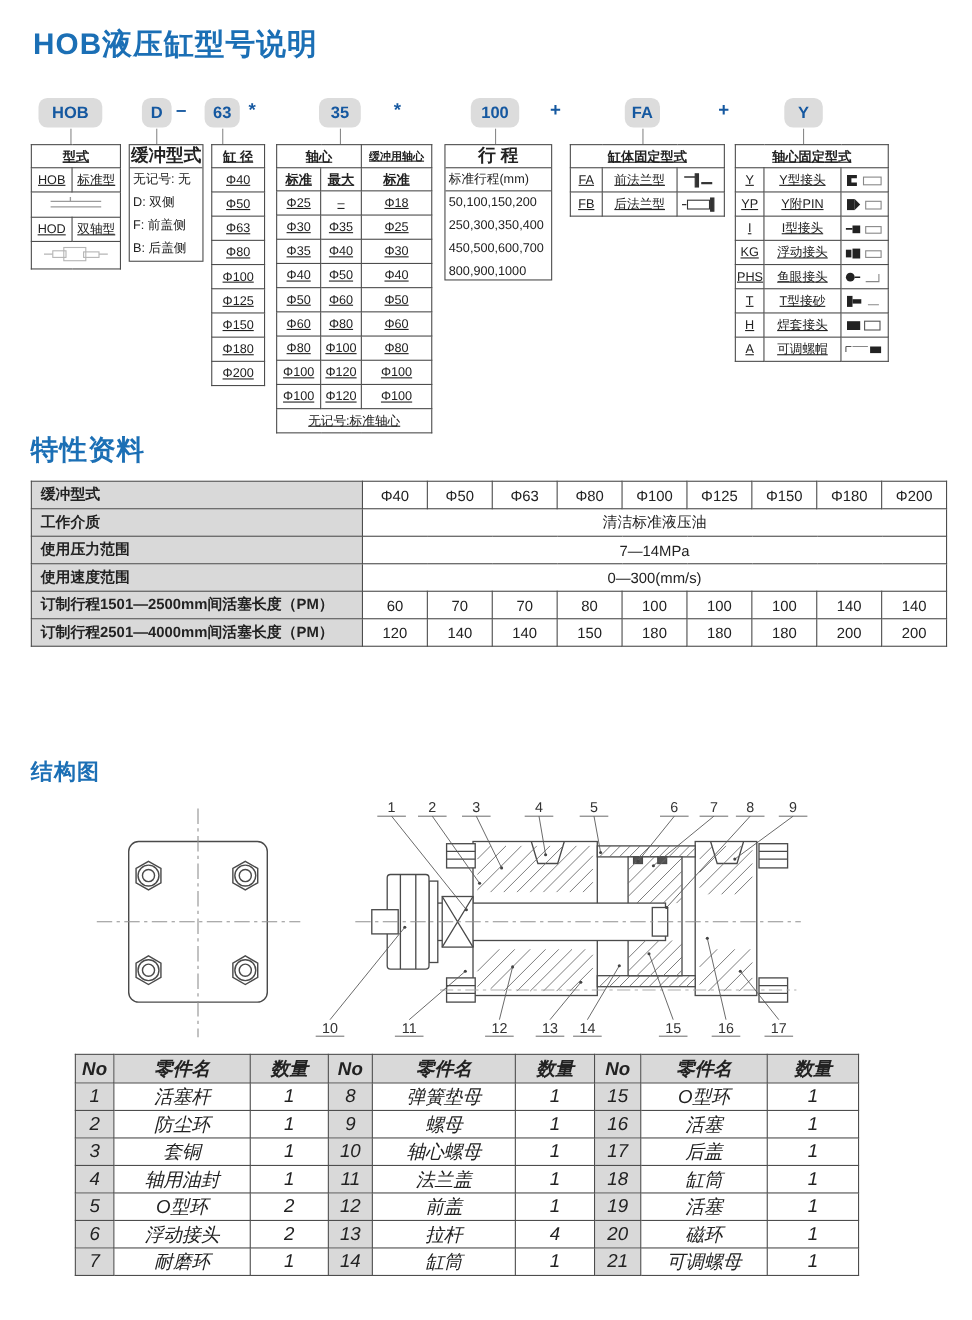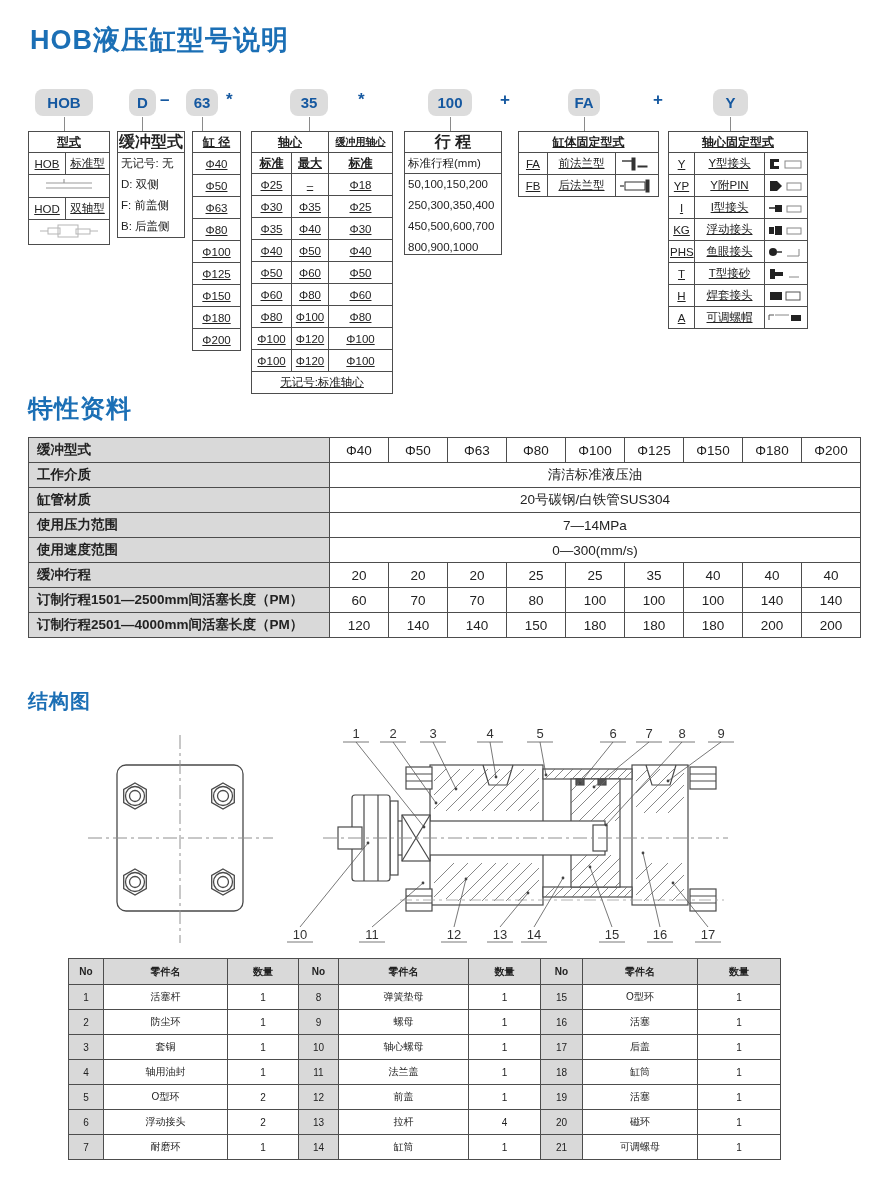--- a/index.html
+++ b/index.html
@@ -19,21 +19,21 @@
   .box{position:absolute;border:1px solid #4d4d4d;font-size:11.5px;}
   .box .bhd{border-bottom:1px solid #4d4d4d;font-weight:bold;font-size:16px;text-align:center;height:20px;line-height:20px;}
   .box .bsub{border-bottom:1px solid #4d4d4d;text-align:left;padding:2px 3px;height:16px;line-height:16px;}
   .box .bline{text-align:left;padding:2px 3px;height:17px;line-height:17px;white-space:nowrap;}
   .icon-cell svg{display:block;margin:0 auto;}
   
   .spec{position:absolute;border-collapse:collapse;font-size:13.5px;table-layout:fixed;}
   .spec td{border:1px solid #4d4d4d;height:24px;text-align:center;padding:0;overflow:hidden;white-space:nowrap;}
   .spec td.lbl{background:#d9d9d9;text-align:left;padding-left:8px;font-weight:600;}
   
-  .parts{position:absolute;border-collapse:collapse;font-size:10px;table-layout:fixed;}
+  .parts{position:absolute;border-collapse:collapse;font-size:17px;table-layout:fixed;font-style:italic;}
   .parts td{border:1px solid #4d4d4d;height:24px;text-align:center;padding:0;overflow:hidden;white-space:nowrap;}
   .parts td.gy{background:#d9d9d9;}
   .parts tr.hrow td{background:#d9d9d9;font-weight:bold;height:25px;}
   svg text{font-family:"Liberation Sans","DejaVu Sans",sans-serif;}
 </style>
 </head>
 <body>
 
 <div class="page">
 
@@ -377,43 +377,27 @@
           <td>Φ125</td>
           <td>Φ150</td>
           <td>Φ180</td>
           <td>Φ200</td>
     </tr>
     <tr>
           <td class="lbl">工作介质</td>
           <td colspan="9">清洁标准液压油</td>
         </tr>
     <tr>
-          <td class="lbl">缸管材质</td>
-          <td colspan="9">20号碳钢/白铁管SUS304</td>
-        </tr>
-    <tr>
           <td class="lbl">使用压力范围</td>
           <td colspan="9">7—14MPa</td>
         </tr>
     <tr>
           <td class="lbl">使用速度范围</td>
           <td colspan="9">0—300(mm/s)</td>
         </tr>
-    <tr>
-      <td class="lbl">缓冲行程</td>
-      <td>20</td>
-          <td>20</td>
-          <td>20</td>
-          <td>25</td>
-          <td>25</td>
-          <td>35</td>
-          <td>40</td>
-          <td>40</td>
-          <td>40</td>
-    </tr>
     <tr>
       <td class="lbl">订制行程1501—2500mm间活塞长度（PM）</td>
       <td>60</td>
           <td>70</td>
           <td>70</td>
           <td>80</td>
           <td>100</td>
           <td>100</td>
           <td>100</td>
           <td>140</td>

